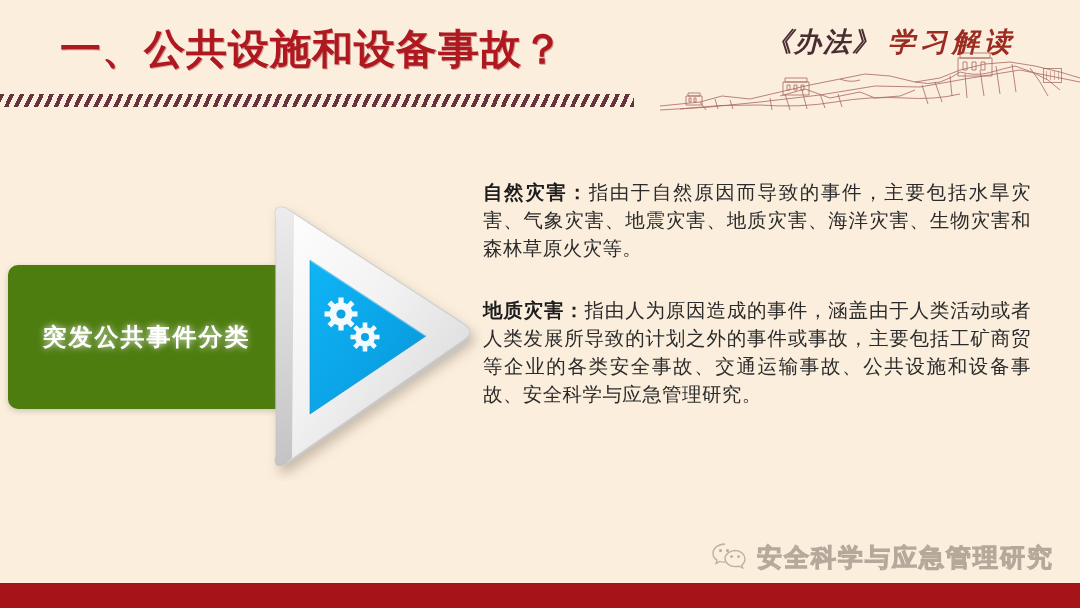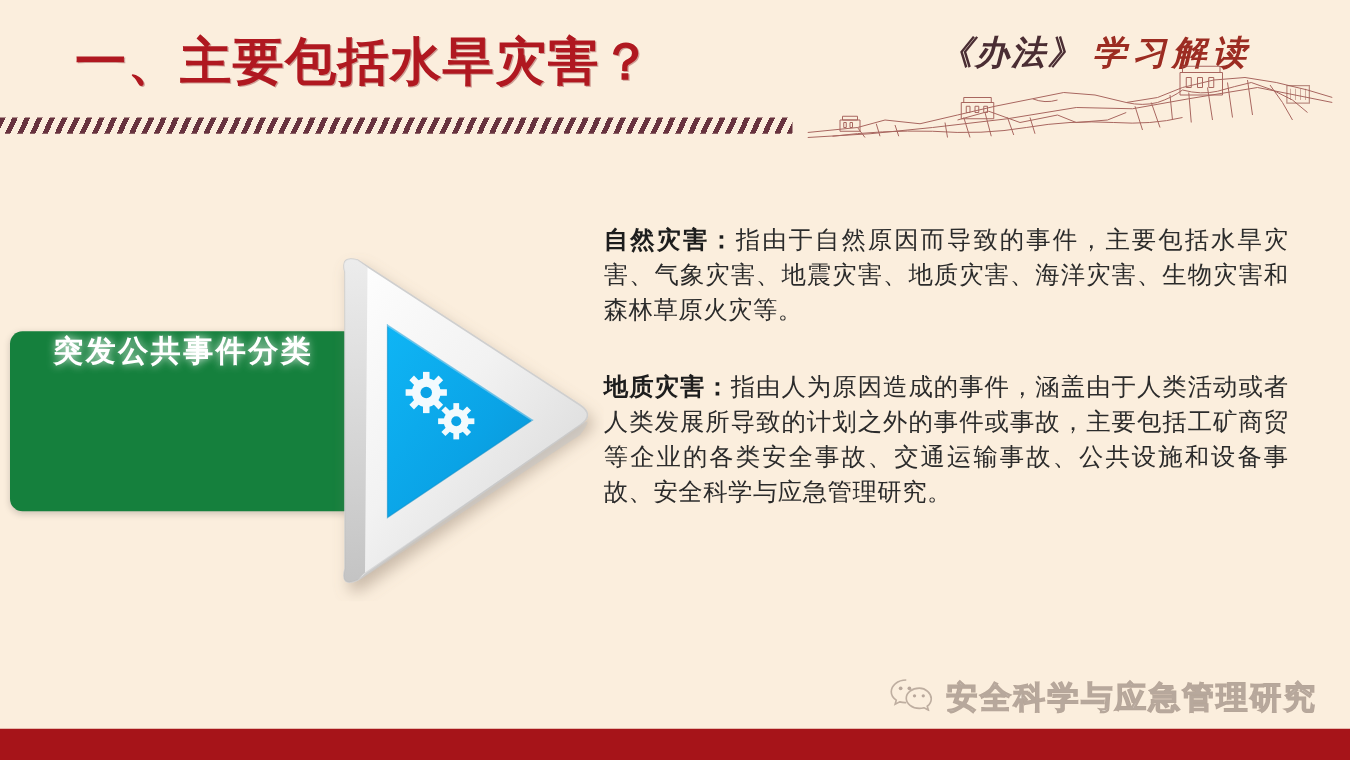--- a/index.html
+++ b/index.html
@@ -21,21 +21,21 @@
   }
   .hatch{
     position:absolute;left:0;top:94px;width:634px;height:13px;
     background:repeating-linear-gradient(115deg,
       #5a2230 0px,#5a2230 4px,
       #fbeedd 4px,#fbeedd 9px);
     opacity:.92;
   }
 
   
-  .tr-wrap{position:absolute;right:14px;top:0;width:430px;height:118px;text-decoration:underline;}
+  .tr-wrap{position:absolute;right:0;top:0;width:430px;height:118px;text-decoration:underline;}
   .calli{
     position:absolute;left:115px;top:24px;
     font-family:"Liberation Serif","DejaVu Serif",serif;
     font-size:27px;font-style:italic;font-weight:bold;
     white-space:nowrap;
   }
   .calli .br{color:#4a2d33;letter-spacing:2px;}
   .calli .rd{color:#9c2c22;letter-spacing:5px;margin-left:7px;}
   .wall{position:absolute;left:10px;top:52px;width:420px;height:62px;opacity:.85;}
   .stamp{
@@ -44,23 +44,23 @@
   }
   .stamp:after{
     content:"";position:absolute;left:2px;top:2px;right:2px;bottom:2px;
     background:repeating-linear-gradient(90deg,#9a5b53 0 1px,transparent 1px 4px);
     opacity:.7;
   }
 
   
   .blue-bar{
     position:absolute;left:8px;top:265px;width:277px;height:144px;
-    background:#15803d;border-radius:10px;
+    background:#4d7c0f;border-radius:10px;
     box-shadow:0 2px 6px rgba(0,0,0,.18);
-    display:flex;align-items:flex-start;justify-content:center;
+    display:flex;align-items:center;justify-content:center;
   }
   .blue-bar .lbl{
     color:#ffffff;font-size:24px;font-weight:bold;letter-spacing:2px;
     text-shadow:0 0 7px rgba(255,255,255,.85);
     white-space:nowrap;
   }
 
   
   .tri-wrap{position:absolute;left:258px;top:196px;width:225px;height:285px;}
 
@@ -86,21 +86,21 @@
   }
 
   
   .bottom-bar{position:absolute;left:0;bottom:0;width:1080px;height:25px;background:#a61419;}
 </style>
 </head>
 <body>
 
 <div class="slide">
 
-  <div class="title">一、主要包括水旱灾害？</div>
+  <div class="title">一、公共设施和设备事故？</div>
 
   <div class="hatch"></div>
 
   <div class="tr-wrap">
     <div class="calli">
       <span class="br">《办法》</span><span class="rd">学习解读</span>
     </div>
     <svg class="wall" viewBox="0 0 420 62">
       <g fill="none" stroke="#9a4f4a" stroke-width="0.8" stroke-linejoin="round">
         <path d="M0 54 L40 50 L62 44 L90 47 L120 40 L150 33 L180 27 L205 22 L230 24 L255 30 L280 26 L300 18 L325 12 L350 10 L375 14 L400 20 L420 26"></path>

